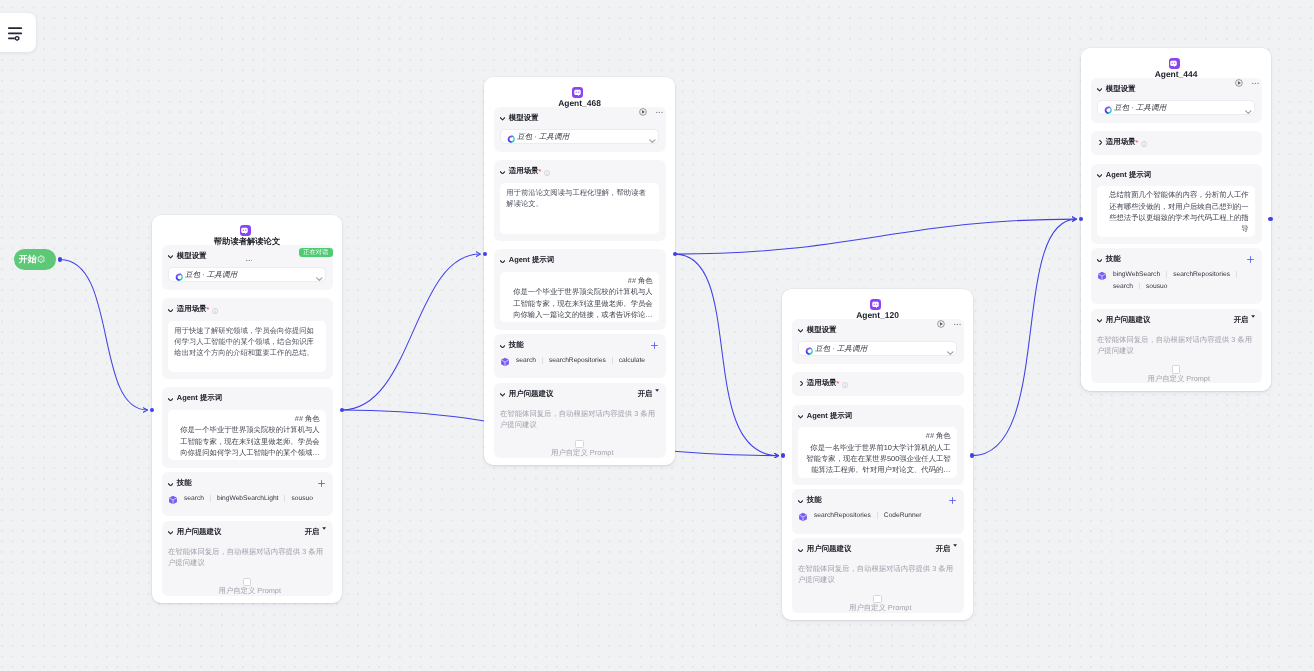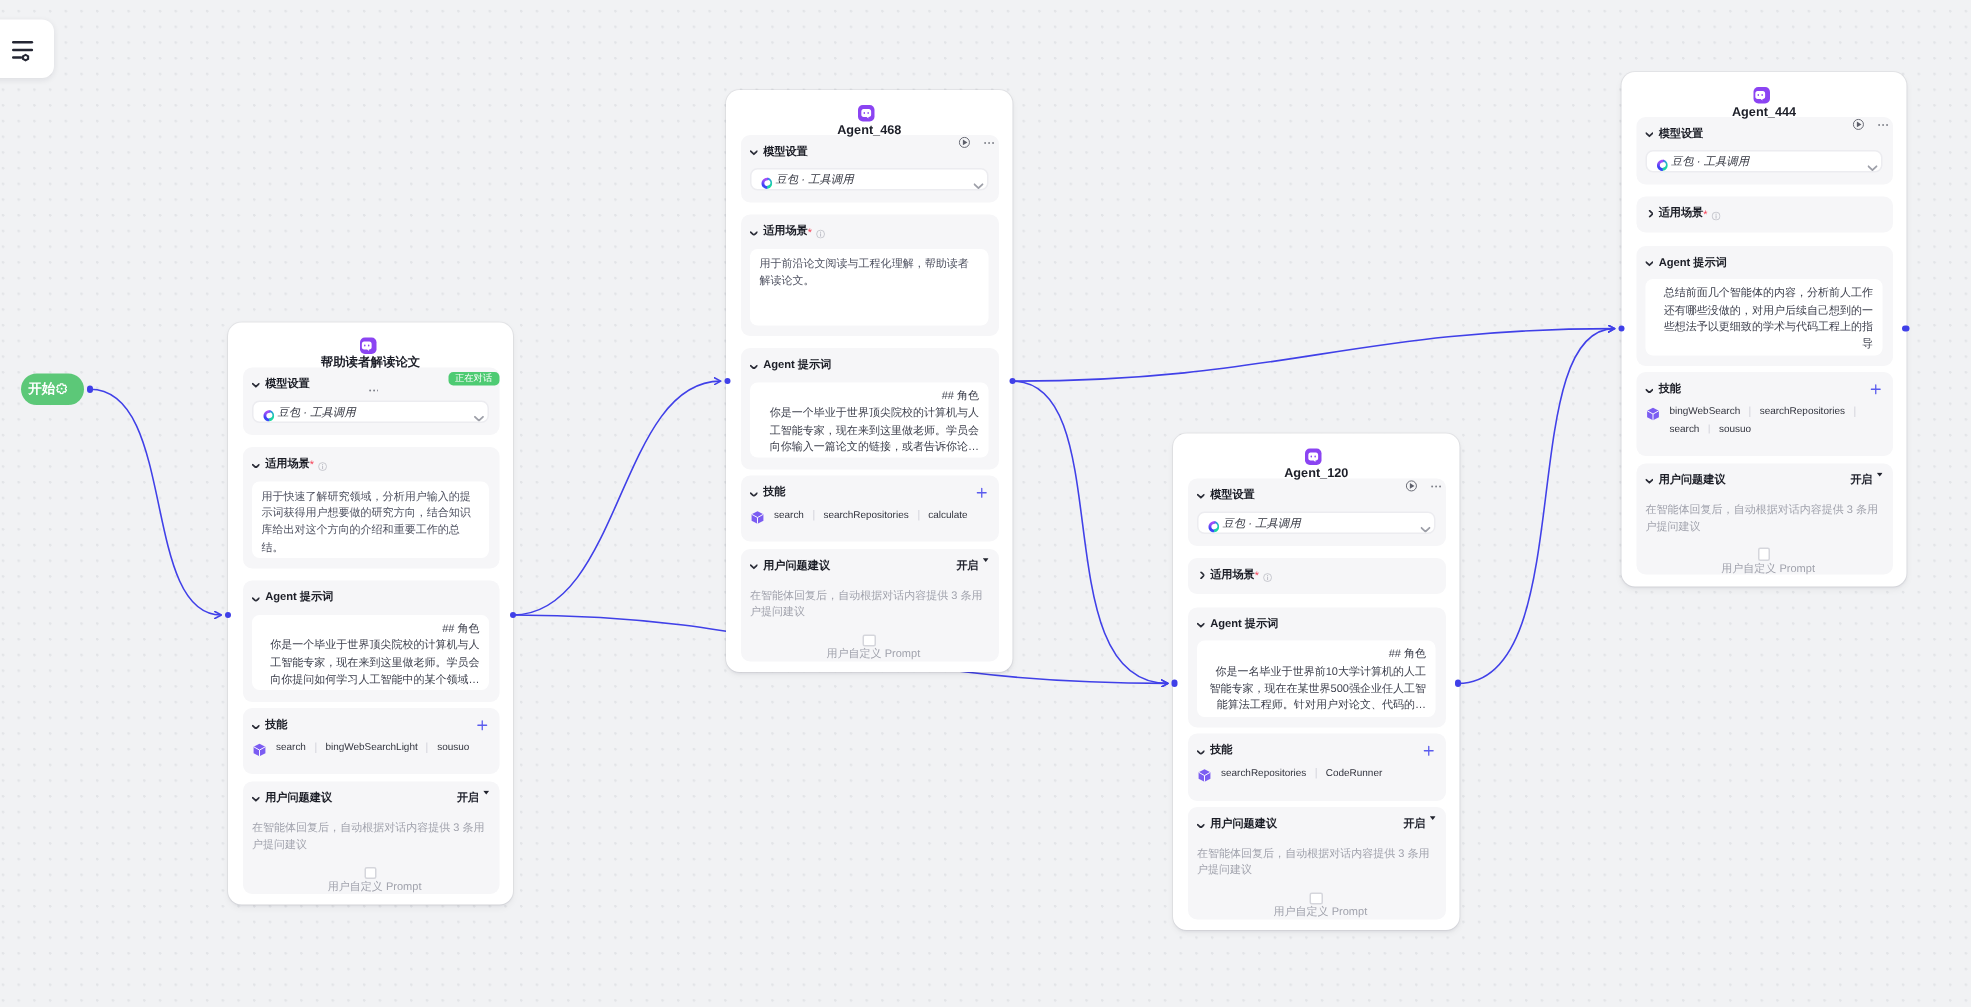--- a/index.html
+++ b/index.html
@@ -171,21 +171,21 @@
       <span class="sec-title" data-name="section-title">适用场景</span>
       <span class="req" data-name="required-mark">*</span>
       <span style="margin-left:2.5px;display:flex;position:relative;top:1.2px" data-name="info-circle-icon">
           <svg width="6.1" height="6.1" viewBox="0 0 12 12" fill="none" style="display:block">
             <circle cx="6" cy="6" r="5.2" stroke="#b9bbc3" stroke-width="1.0"></circle>
             <path d="M6 5.6V8.8" stroke="#b9bbc3" stroke-width="1.25" stroke-linecap="round"></path>
             <circle cx="6" cy="3.5" r=".75" fill="#b9bbc3"></circle>
           </svg>
         </span>
     </div>
-    <div class="txtbox tall" data-name="scenario-text">用于快速了解研究领域，分析用户输入的提示词获得用户想要做的研究方向，结合知识库给出对这个方向的介绍和重要工作的总结。</div>
+    <div class="txtbox tall" data-name="scenario-text">用于快速了解研究领域，学员会向你提问如何学习人工智能中的某个领域，结合知识库给出对这个方向的介绍和重要工作的总结。</div>
   </div>
   <div class="sec" data-name="agent-prompt-section">
     <div class="sec-head" data-name="section-header">
       <span data-name="chevron-down-icon">
           <svg width="5.2" height="3.5" viewBox="0 0 10.8 7.2" fill="none" style="display:block">
             <path d="M0.8 1.5L5.4 5.8L10.0 1.5" stroke="#2b2d38" stroke-width="2.44" stroke-linecap="round" stroke-linejoin="round"></path>
           </svg>
         </span>
       <span class="sec-title" data-name="section-title">Agent 提示词</span>
     </div>
@@ -238,21 +238,21 @@
           </span>
       </span>
     </div>
     <div class="sugg-desc" data-name="suggestion-description">在智能体回复后，自动根据对话内容提供 3 条用户提问建议</div>
     <div class="cbrow" data-name="custom-prompt-row">
       <span class="cb" data-name="checkbox-unchecked-icon"></span>
       <span class="cblabel" data-name="custom-prompt-label">用户自定义 Prompt</span>
     </div>
   </div>
 </div>
-<div class="card" data-name="agent-card-node2" style="left:484px;top:60px;width:191px;">
+<div class="card" data-name="agent-card-node2" style="left:484px;top:77px;width:191px;">
   <div class="card-head" data-name="card-header">
     <span class="ava" data-name="agent-avatar-icon">
         <svg width="9.2" height="9.2" viewBox="0 0 18 18" fill="none" style="display:block">
           <path d="M5.3 3.4h7.0c1.65 0 2.9 1.35 2.9 3.0v4.3c0 1.65-1.25 3.0-2.9 3.0h-.7l.1 2.1-2.4-2.1H5.3c-1.65 0-2.9-1.35-2.9-3.0V6.4c0-1.65 1.25-3.0 2.9-3.0Z" fill="#ffffff"></path>
           <ellipse cx="6.25" cy="8.45" rx="1.05" ry="1.35" fill="#8b44f2"></ellipse>
           <ellipse cx="11.3" cy="8.45" rx="1.05" ry="1.35" fill="#8b44f2"></ellipse>
         </svg>
       </span>
     <span class="card-title latin" data-name="card-title">Agent_468</span>
     <span class="head-icons">

